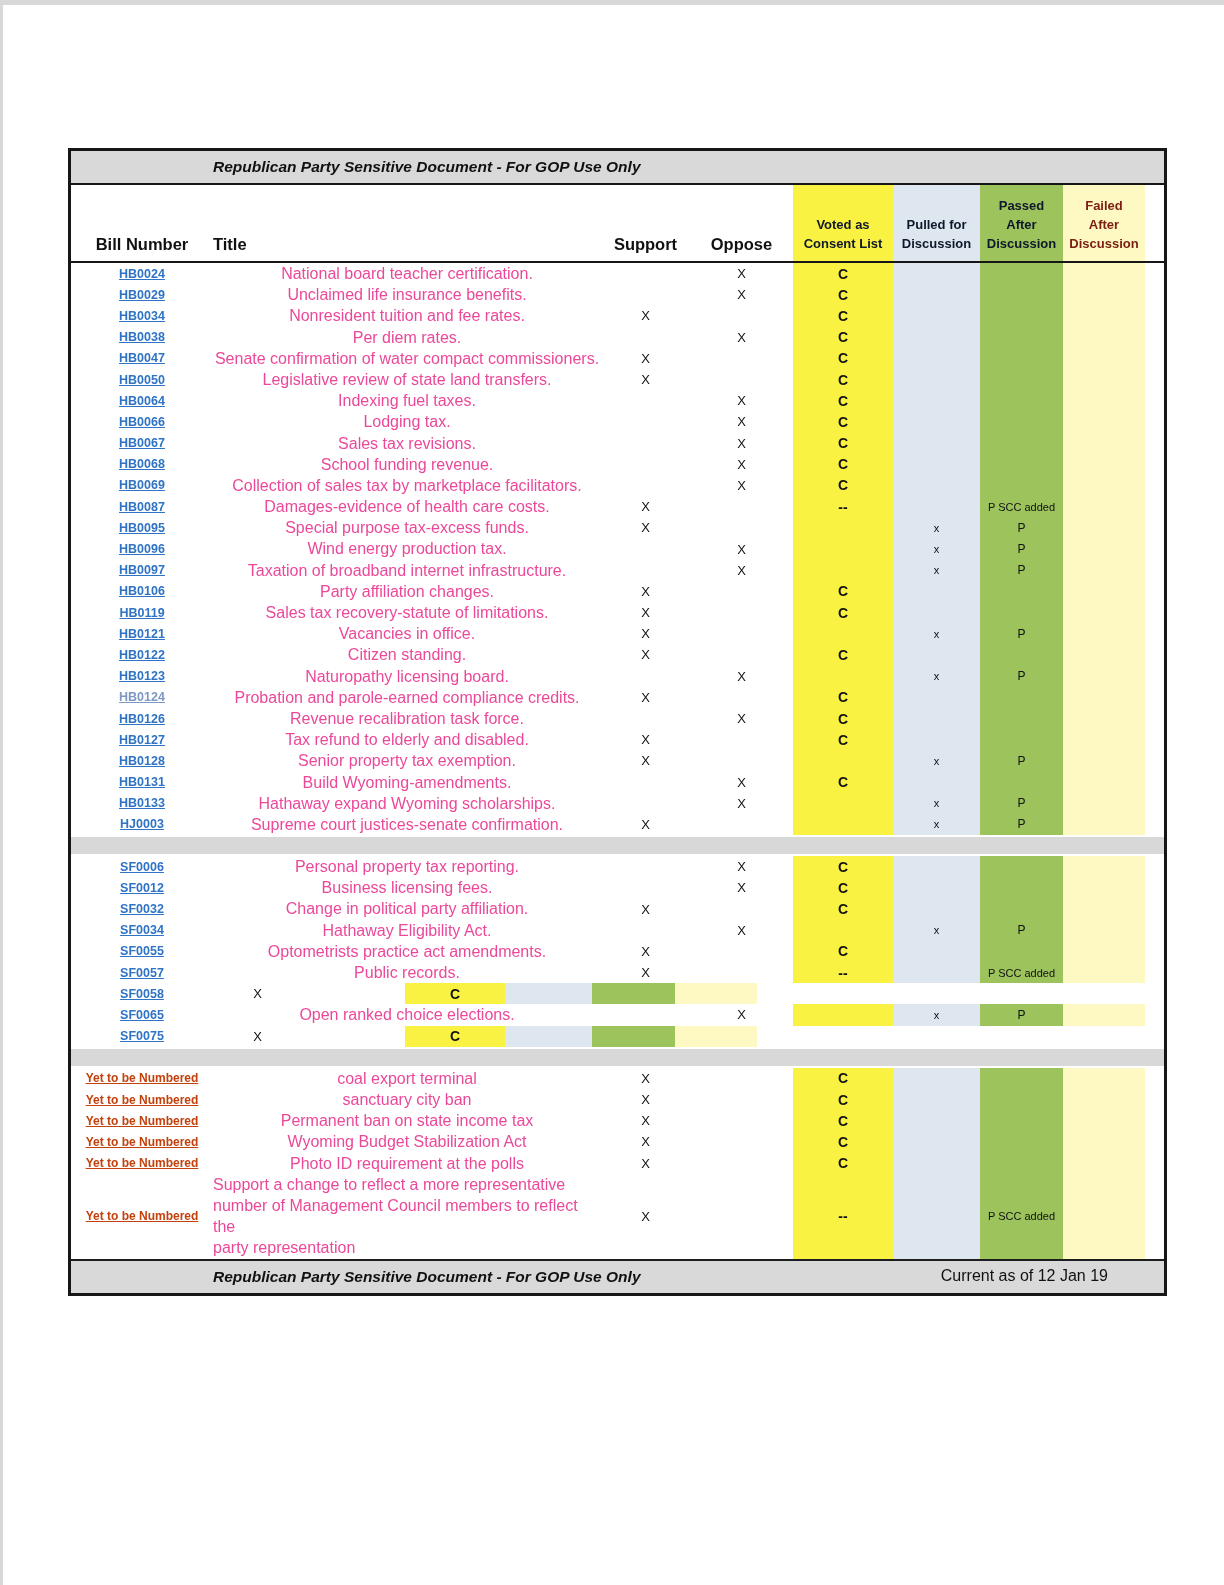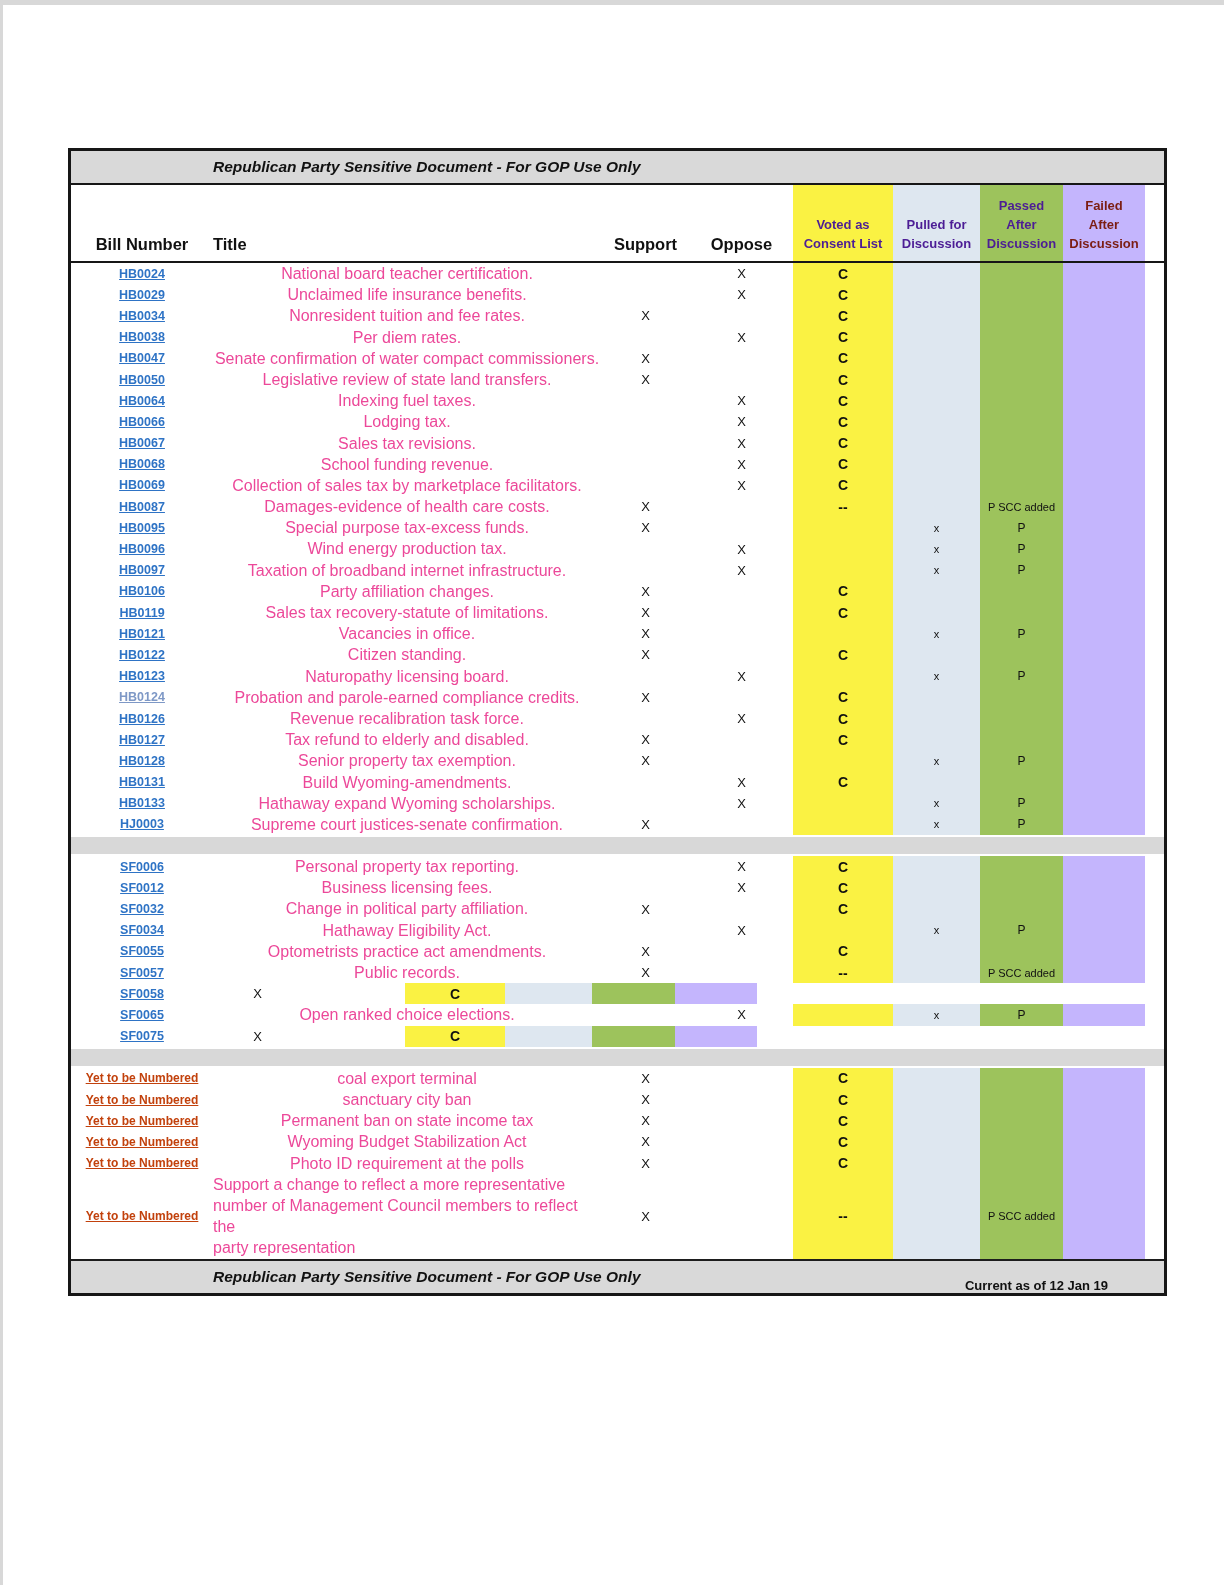--- a/index.html
+++ b/index.html
@@ -32,25 +32,25 @@
   .c-oppose  { width:103px; }
   .c-consent { width:100px; }
   .c-pulled  { width:87px;  }
   .c-passed  { width:83px;  }
   .c-failed  { width:82px;  }
 
   .hdr .cell { display:flex; align-items:flex-end; justify-content:center;
                text-align:center; padding-bottom:7px; font-weight:bold; }
   .hdr .c-bill, .hdr .c-support, .hdr .c-oppose { font-size:16.5px; color:#111; }
   .hdr .c-title { justify-content:flex-start; font-size:16.5px; color:#111; }
-  .hdr-multi { font-size:13px; line-height:1.45; white-space:pre-line; color:#4c1d95; }
+  .hdr-multi { font-size:13px; line-height:1.45; white-space:pre-line; color:#0f172a; }
   .bg-consent { background:#faf243; }
   .bg-pulled  { background:#dee7f0; }
   .bg-passed  { background:#9dc35c; }
-  .bg-failed  { background:#c4b5fd; }
+  .bg-failed  { background:#fef9c3; }
   .hdr .c-failed .hdr-multi { color:#7b1d12; }
 
   
   .row { display:flex; height:21.2px; }
   .row.multi { height:auto; }
   .row .cell { display:flex; align-items:center; justify-content:center; }
   .row .c-bill { text-align:center; }
   .row .c-title { justify-content:center; font-size:16px; color:#ec4899;
                   white-space:pre-line; line-height:21.2px; }
   .bill-link { font-weight:bold; font-size:12.5px; text-decoration:underline;
@@ -67,22 +67,22 @@
   .sep { height:21px; background:#ffffff; padding:2px 0; }
   .sep-band { height:17px; background:#d8d8d8; }
 
   
   .footer {
     position:relative; height:34px; background:#d9d9d9; border-top:2px solid #1d1d1d;
     display:flex; align-items:center; padding-left:142px;
     font-size:15.5px; font-weight:bold; font-style:italic; color:#111;
   }
   .current-note {
-    position:absolute; right:56px; bottom:0;
-    font-size:13px; font-weight:bold; font-style:normal; color:#111;
+    position:absolute; right:56px; bottom:8px;
+    font-size:16px; font-weight:normal; font-style:normal; color:#111;
   }
 </style>
 </head>
 <body>
 
 <div class="edge-top"></div>
 <div class="edge-left"></div>
 
 <div class="sheet">
 

